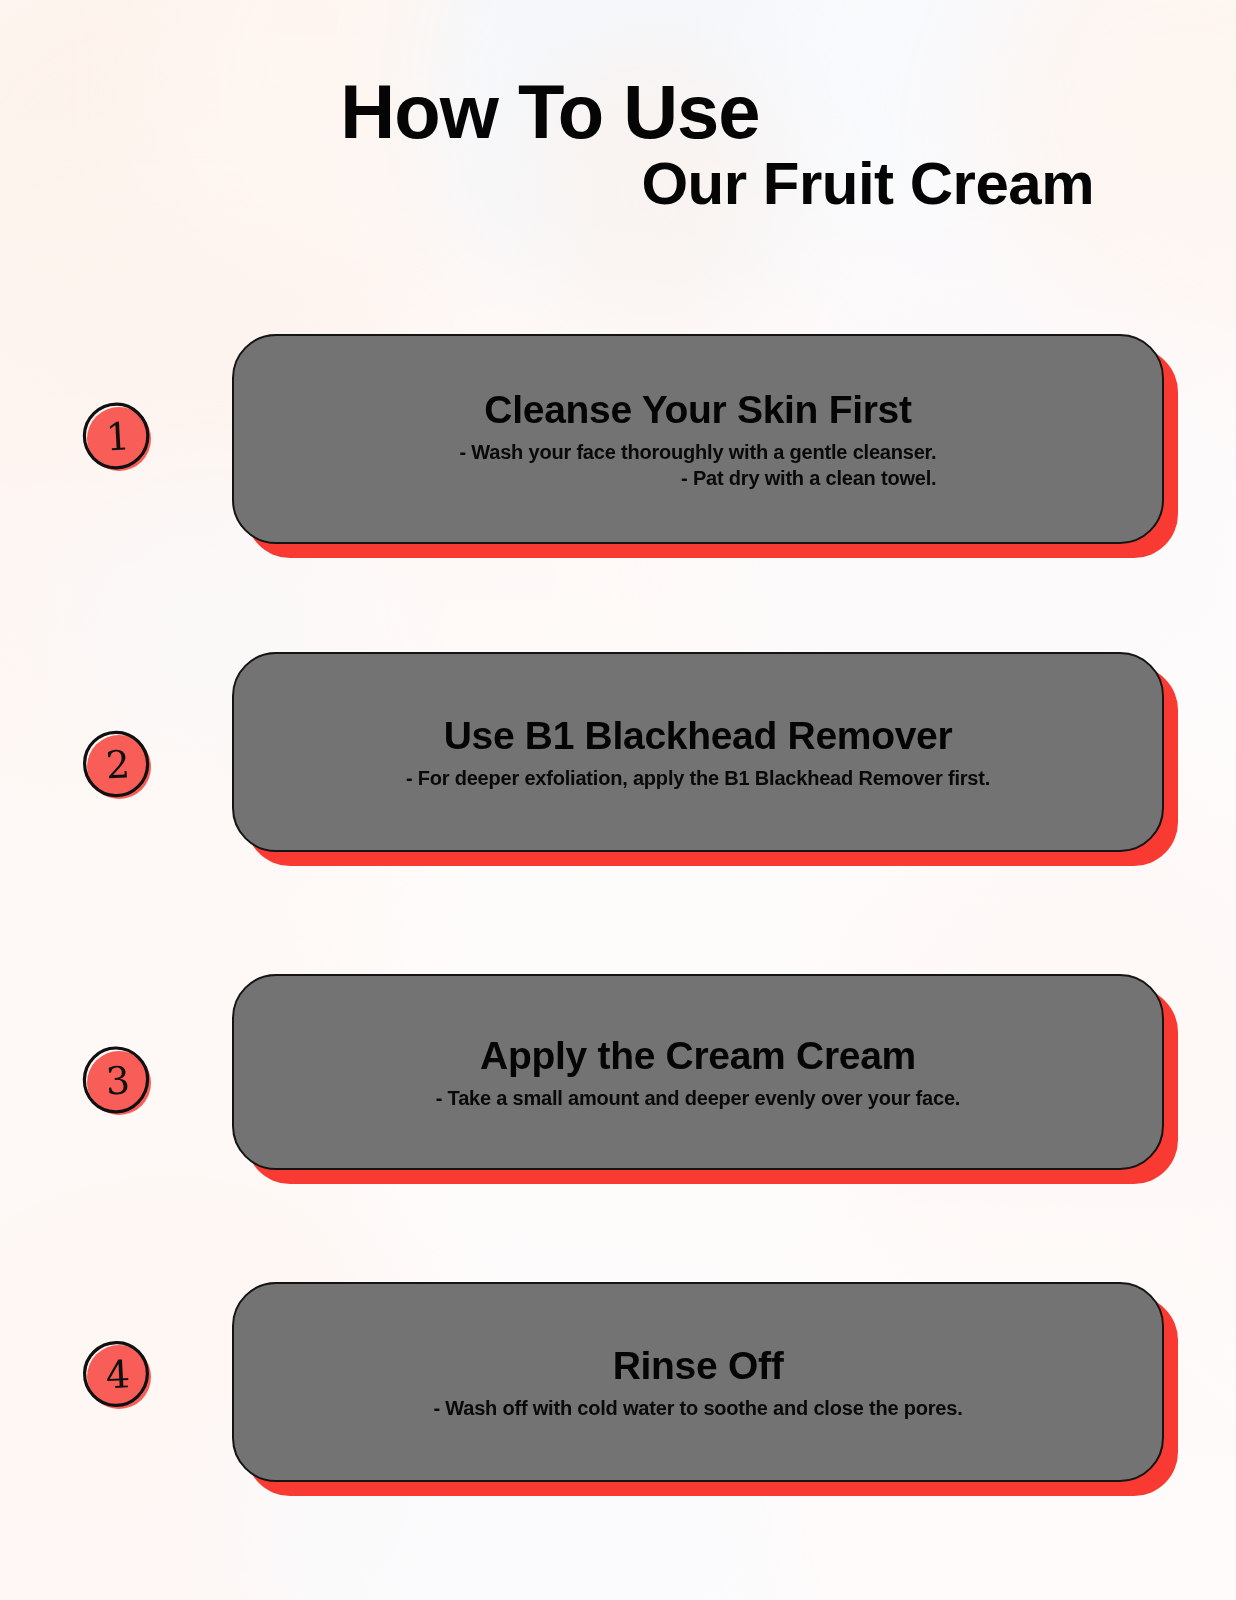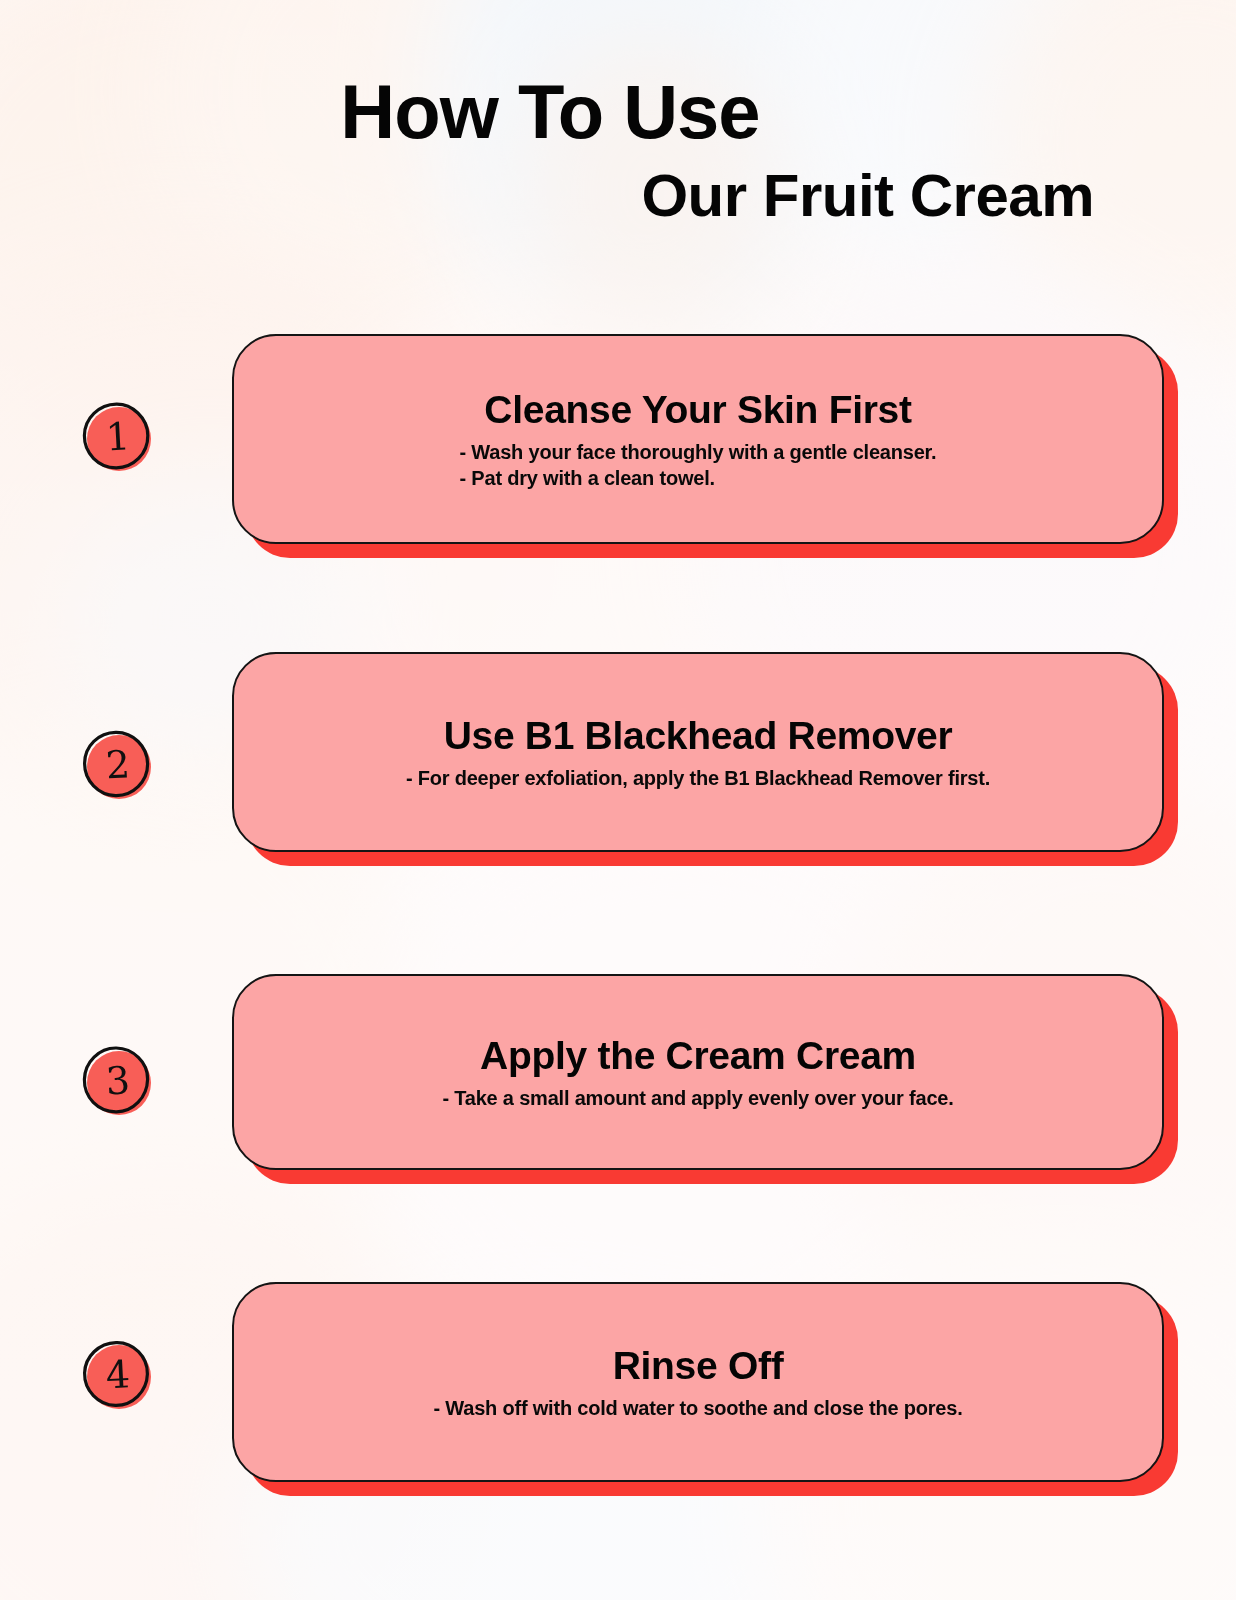--- a/index.html
+++ b/index.html
@@ -67,21 +67,21 @@
     text-align: center;
   }
   .title-main {
     font-size: 76px;
     font-weight: 700;
     letter-spacing: -1px;
     color: #050505;
     line-height: 1.05;
   }
   .title-sub {
-    margin-top: 12px;
+    margin-top: 0;
     padding-right: 6px;
     font-size: 60px;
     font-weight: 700;
     letter-spacing: -0.5px;
     color: #050505;
     line-height: 1.05;
     text-align: right;
   }
 
   
@@ -155,29 +155,29 @@
     left: 14px;
     top: 14px;
     right: -14px;
     bottom: -14px;
     background: #f93a33;
     border-radius: 44px;
   }
   .card {
     position: absolute;
     inset: 0;
-    background: #fca5a5;
+    background: #737373;
     border: 2.5px solid #141414;
     border-radius: 44px;
     display: flex;
     flex-direction: column;
     align-items: center;
     justify-content: center;
     padding: 10px 26px;
-    text-align: left;
+    text-align: right;
   }
   .card-title {
     font-size: 39px;
     font-weight: 700;
     color: #050505;
     letter-spacing: -0.3px;
     line-height: 1.18;
   }
   .card-body {
     margin-top: 6px;
@@ -260,21 +260,21 @@
         <div class="badge-fill"></div>
         <svg class="badge-ring" viewBox="0 0 68 68">
           <path d="M34.2 2.0 C51.0 2.4 66.0 16.0 65.6 33.2 C65.2 51.4 51.0 66.2 33.8 65.8 C16.0 65.4 2.0 51.6 2.4 33.4 C2.8 15.8 17.2 1.8 34.2 2.0 Z" fill="none" stroke="#101010" stroke-width="3.2" stroke-linecap="round"></path>
         </svg>
         <div class="badge-num">3</div>
       </div>
       <div class="card-wrap">
         <div class="card-shadow"></div>
         <div class="card">
           <div class="card-title">Apply the Cream Cream</div>
-          <div class="card-body">- Take a small amount and apply evenly over your face.</div>
+          <div class="card-body">- Take a small amount and deeper evenly over your face.</div>
         </div>
       </div>
     </div>
 
     <div class="step step-4">
       <div class="badge">
         <div class="badge-fill"></div>
         <svg class="badge-ring" viewBox="0 0 68 68">
           <path d="M34.0 2.6 C51.6 2.0 65.8 16.8 65.4 34.0 C65.0 51.2 50.6 65.8 33.4 65.4 C16.2 65.0 2.2 50.4 2.6 33.0 C3.0 16.4 17.0 3.0 34.0 2.6 Z" fill="none" stroke="#101010" stroke-width="3.2" stroke-linecap="round"></path>
         </svg>

